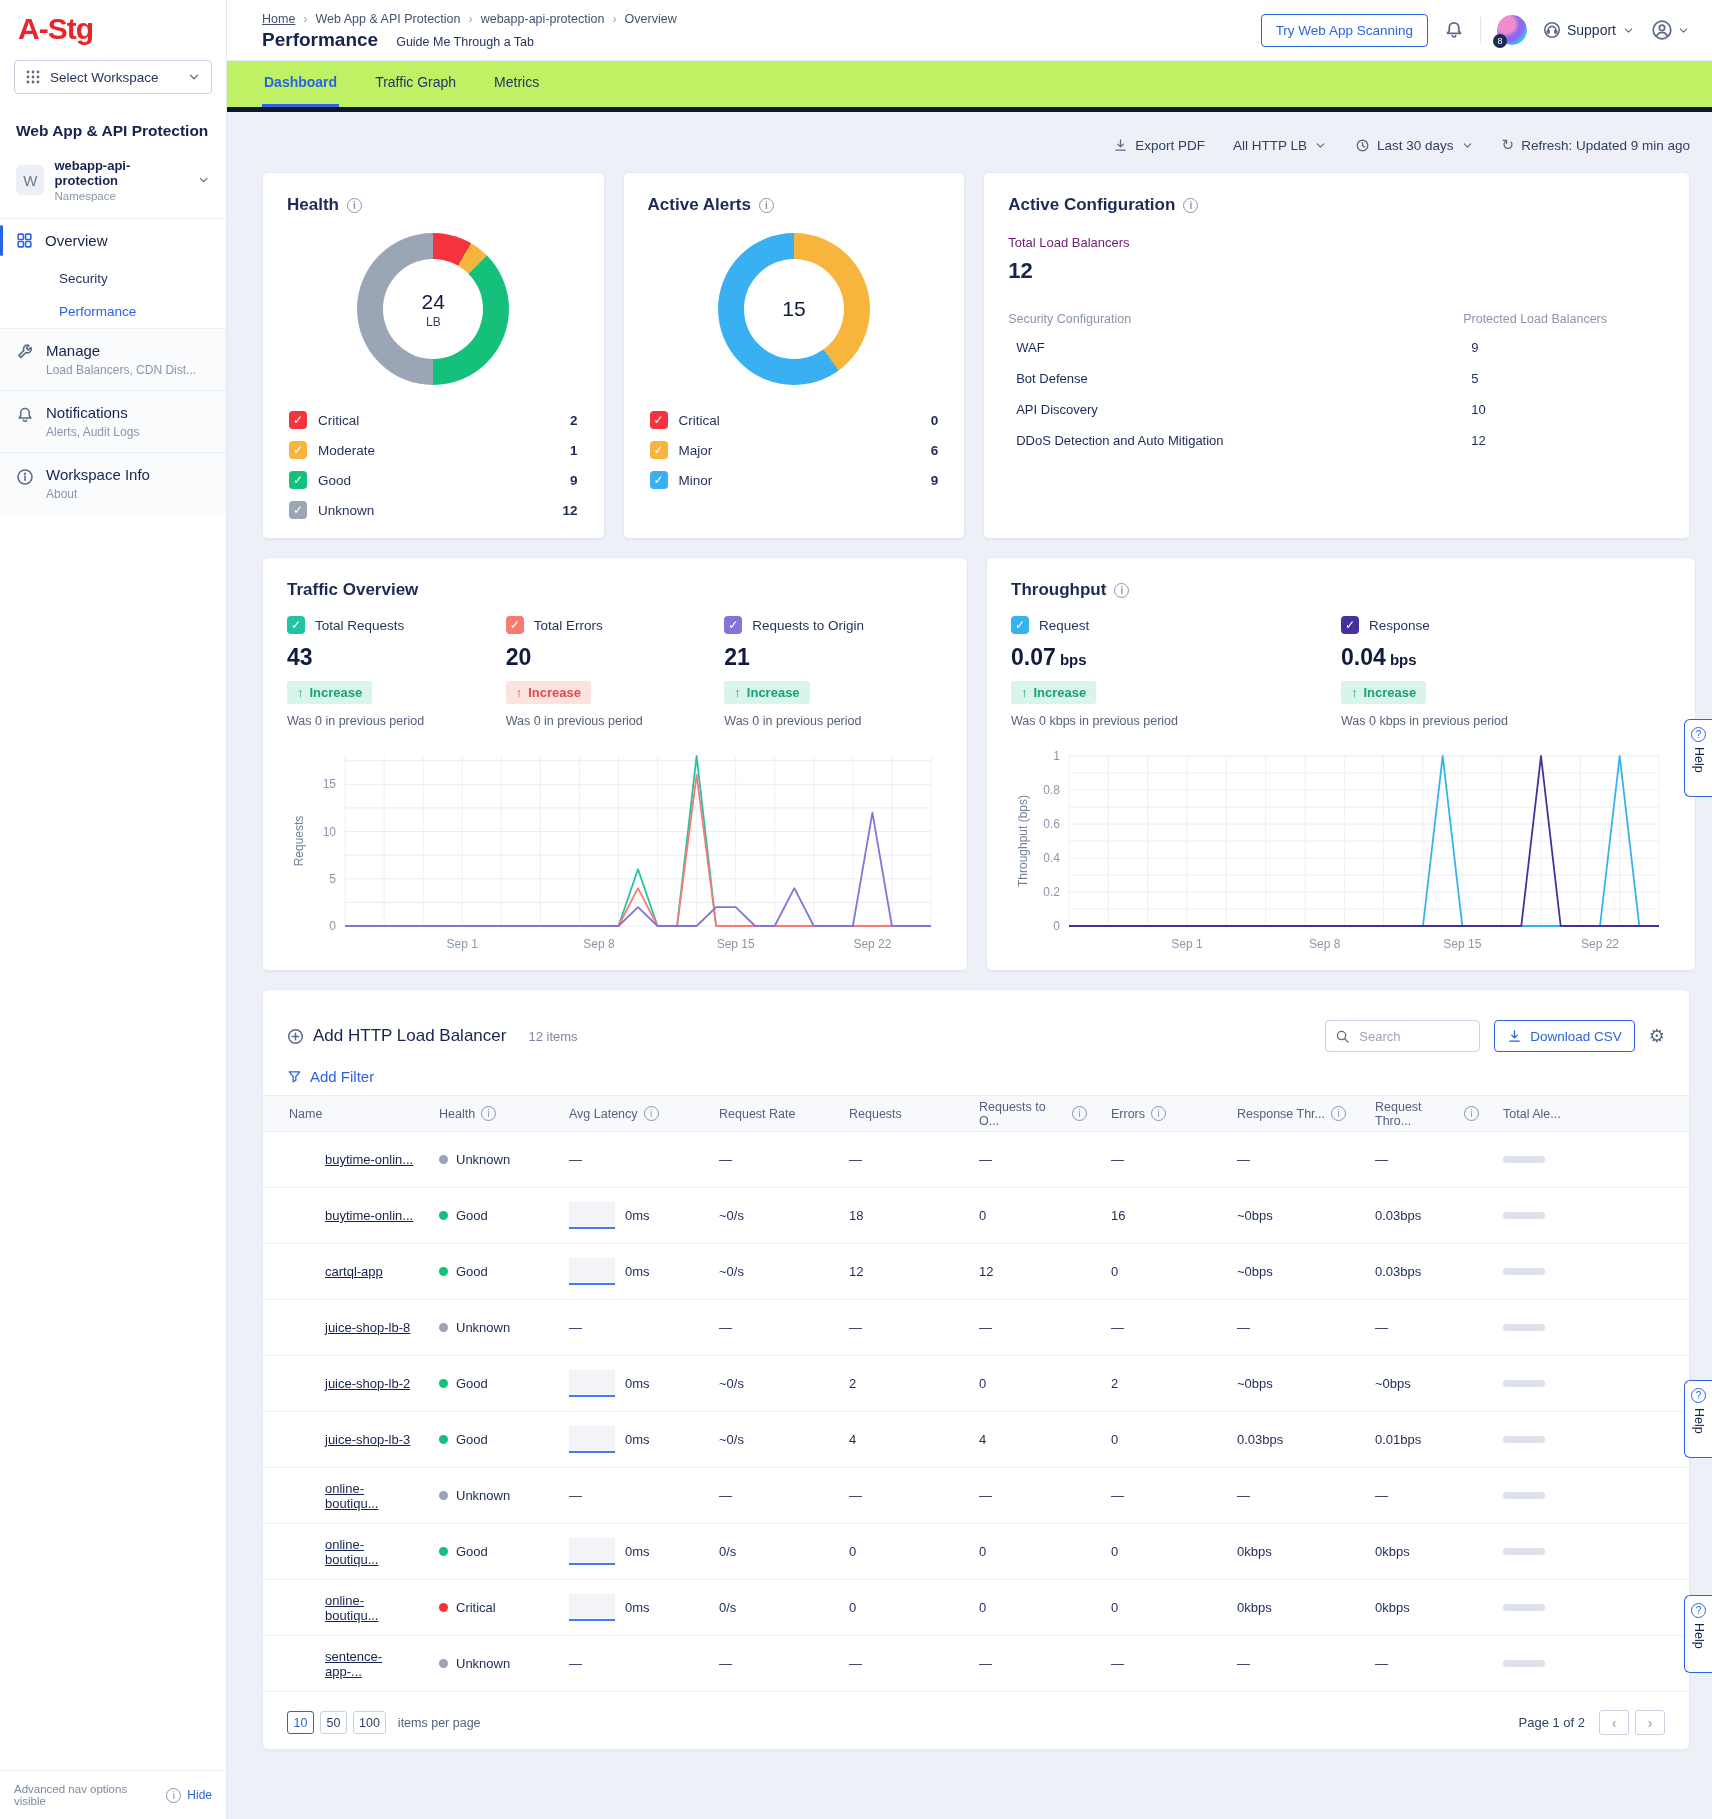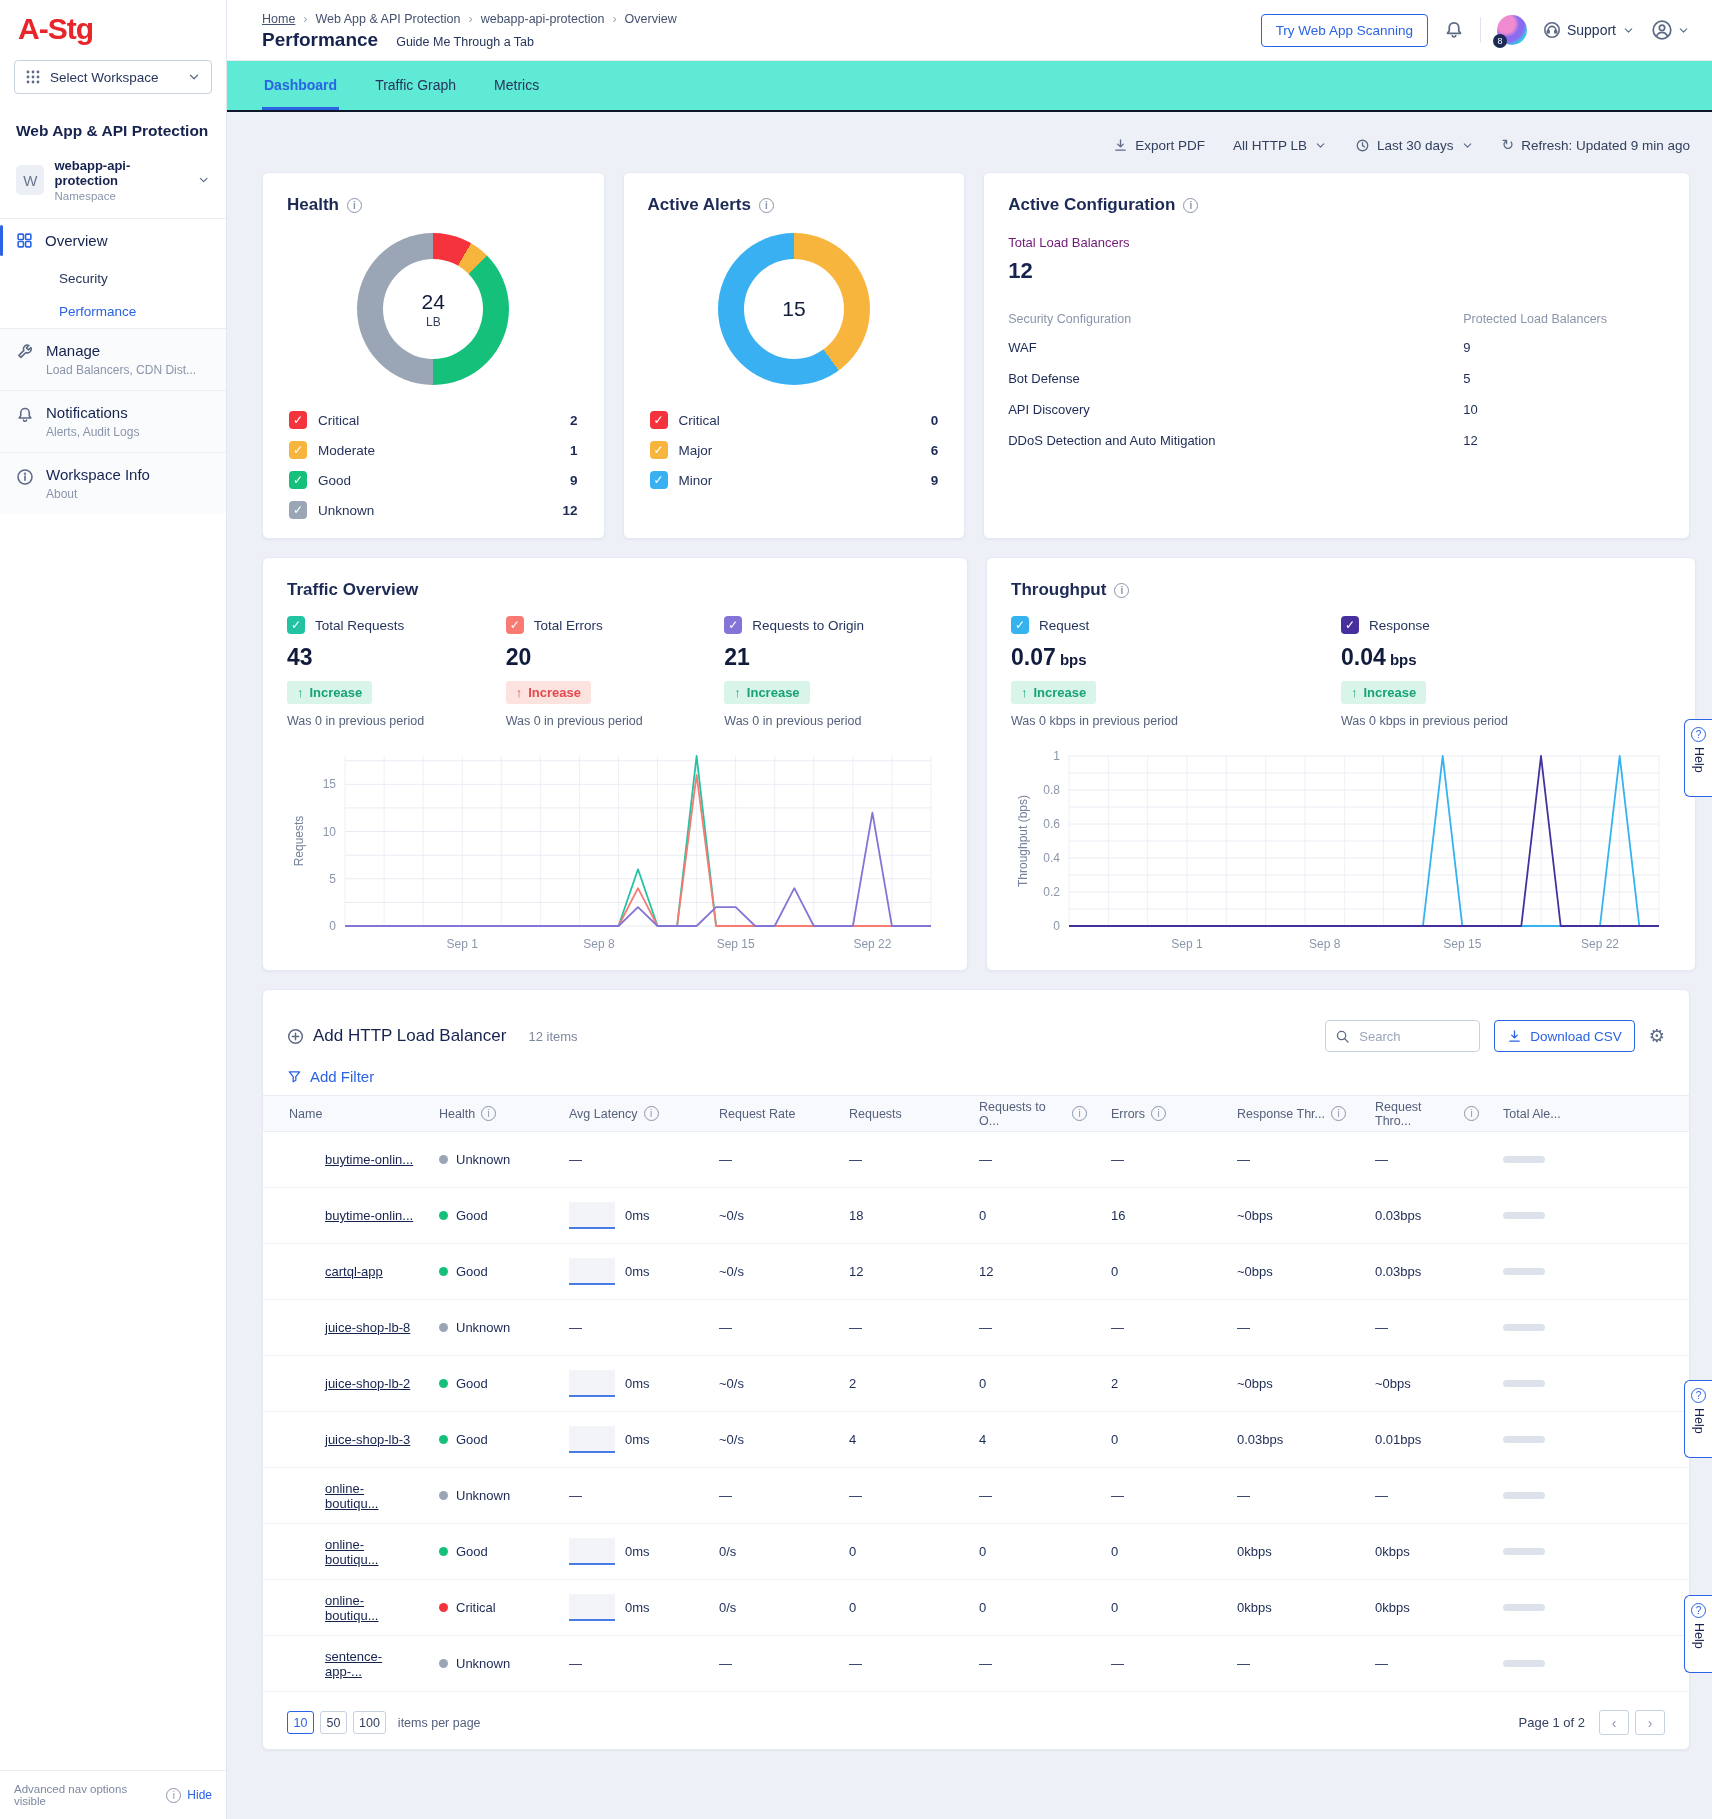--- a/index.html
+++ b/index.html
@@ -47,21 +47,21 @@
   .page-title { font-size:19px; font-weight:bold; color:#16234e; }
   .guide-link { font-size:12.5px; color:#27355e; cursor:pointer; }
   .top-actions { display:flex; align-items:center; gap:16px; }
   .scan-btn { border:1px solid #2a63e4; color:#2a63e4; border-radius:4px; background:#fff; font-size:13.5px; padding:8px 14px; cursor:pointer; font-family:inherit; }
   .top-sep { width:1px; height:26px; background:#dfe4ee; }
   .avatar { width:30px; height:30px; border-radius:50%; position:relative; background:radial-gradient(circle at 30% 30%, #f08bd0 0 30%, #8a6cf0 45% 60%, #37c8e8 75%); }
   .avatar-badge { position:absolute; left:-4px; bottom:-3px; width:14px; height:14px; border-radius:50%; background:#1c2a55; color:#fff; font-size:9px; display:flex; align-items:center; justify-content:center; }
   .support { display:flex; align-items:center; gap:6px; font-size:14px; color:#27355e; cursor:pointer; }
   .account { display:flex; align-items:center; gap:4px; cursor:pointer; }
 
-  .tabs-row { background:#5eead4; border-bottom:2px solid #0f172a; padding:0 22px 0 35px; display:flex; gap:34px; height:51px; align-items:flex-end; }
+  .tabs-row { background:#bef264; border-bottom:5px solid #0f172a; padding:0 22px 0 35px; display:flex; gap:34px; height:51px; align-items:flex-end; }
   .tab { font-size:14px; color:#27355e; padding:0 2px 14px 2px; cursor:pointer; border-bottom:3px solid transparent; }
   .tab.active { color:#2a63e4; font-weight:bold; border-bottom-color:#2a63e4; }
 
   .toolbar { display:flex; justify-content:flex-end; align-items:center; gap:28px; padding:24px 22px 0 35px; font-size:13.5px; color:#33415f; }
   .toolbar .tool { display:flex; align-items:center; gap:7px; cursor:pointer; }
   .refresh-glyph { font-size:15px; color:#5c6a85; }
 
   .content { padding:18px 22px 0 35px; }
   .card { background:#fff; border:1px solid #e5e9f1; border-radius:6px; box-shadow:0 1px 2px rgba(22,35,78,.05); }
   .card-title { font-size:17px; font-weight:bold; color:#1c2a55; display:flex; align-items:center; gap:8px; }
@@ -76,21 +76,21 @@
   .donut-hole .dv { font-size:21px; color:#111c3d; }
   .donut-hole .du { font-size:12px; color:#333f5e; margin-top:1px; }
   .legend-row { display:flex; align-items:center; gap:11px; padding:6px 2px; }
   .cbx { width:18px; height:18px; border-radius:4px; color:#fff; font-size:12px; display:flex; align-items:center; justify-content:center; cursor:pointer; flex:none; }
   .legend-label { font-size:13.5px; color:#27355e; }
   .legend-val { margin-left:auto; font-size:13.5px; font-weight:bold; color:#1c2a55; }
 
   .cfg-total-label { font-size:13px; color:#701a75; margin-top:20px; }
   .cfg-total-val { font-size:22px; font-weight:bold; color:#16234e; margin-top:8px; }
   .cfg-head { display:flex; margin-top:28px; font-size:12.5px; color:#8a95ab; padding-bottom:6px; }
-  .cfg-row { display:flex; font-size:13px; color:#1c2a55; padding:8px 0; }
+  .cfg-row { display:flex; font-size:13px; color:#1c2a55; padding:8px 0;margin-left:8px; }
   .cfg-c1 { width:455px; }
 
   .row2 { display:flex; gap:18px; margin-top:18px; }
   .row2 .card { height:414px; padding:22px 24px; }
   .card-traffic { width:706px; }
   .card-thr { width:710px; }
   .stats { display:grid; margin-top:16px; }
   .stats.three { grid-template-columns:1fr 1fr 1fr; }
   .stats.two { grid-template-columns:1fr 1fr; }
   .stat-head { display:flex; align-items:center; gap:10px; }

